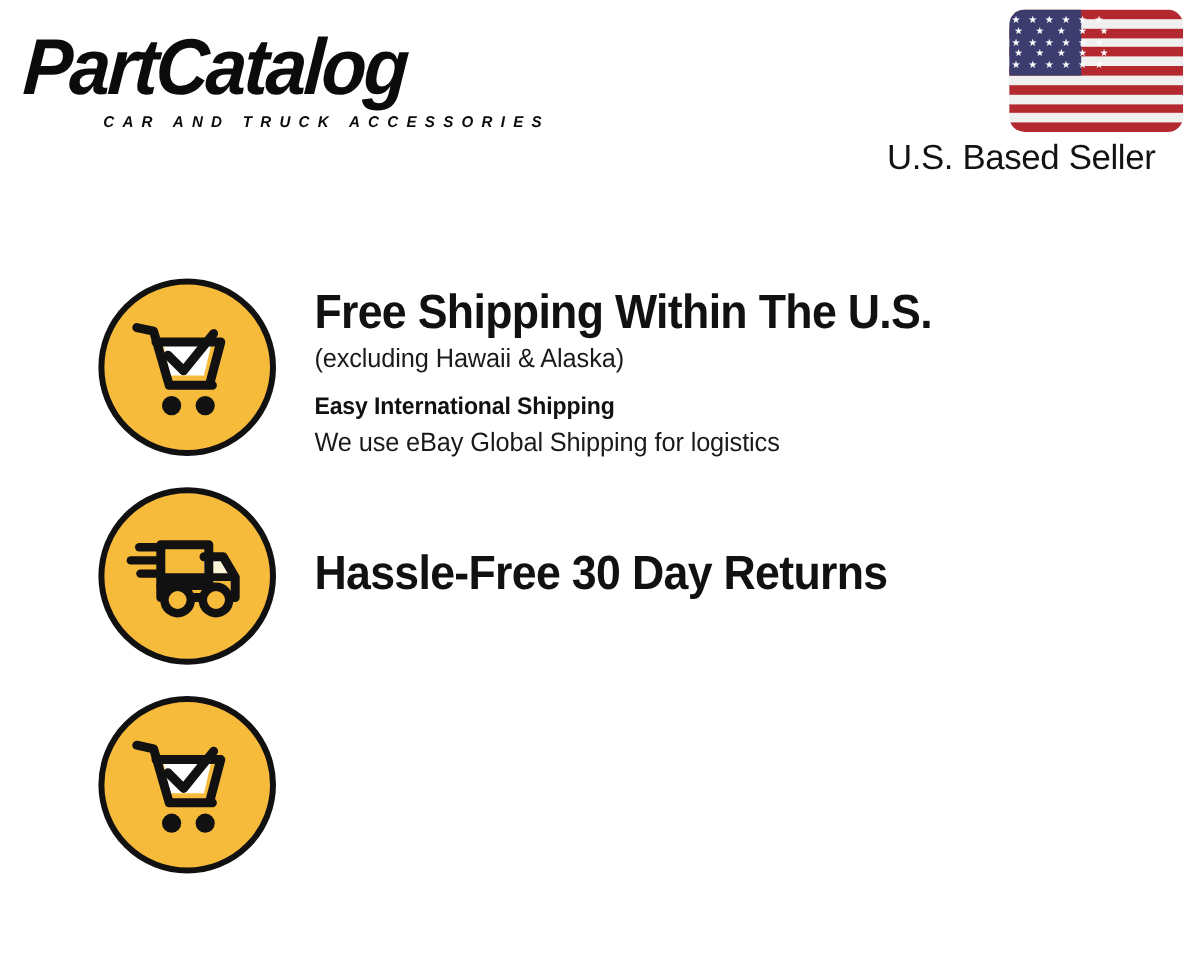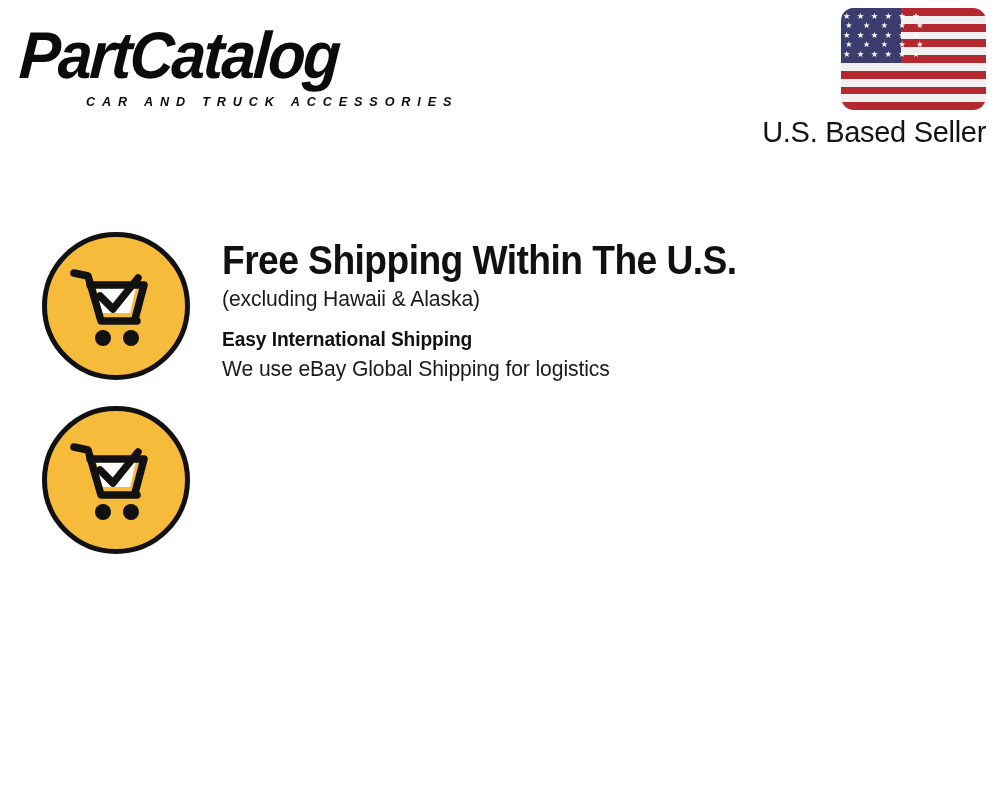--- a/index.html
+++ b/index.html
@@ -107,32 +107,34 @@
 
   .seller-text {
     margin-top: 6px;
     font-family: "Liberation Sans", sans-serif;
     font-weight: normal;
     font-size: 29px;
     line-height: 32px;
     letter-spacing: -0.3px;
     color: #131313;
     white-space: nowrap;
+    text-align: center;
   }
 
   
   .features {
     position: absolute;
     left: 0;
     top: 232px;
     width: 1000px;
   }
   .feature-row {
     position: relative;
     height: 174px;
+    margin-left: 40px;
   }
   .feature-icon-wrap {
     position: absolute;
     left: 42px;
     top: 0;
     width: 148px;
     height: 148px;
   }
   .icon-circle {
     width: 148px;
@@ -250,20 +252,40 @@
     </div>
     <div class="feature-text">
       <div class="feature-title">Free Shipping Within The U.S.</div>
       <div class="feature-sub">(excluding Hawaii &amp; Alaska)</div>
       <div class="gap"></div>
       <div class="feature-sub-strong">Easy International Shipping</div>
       <div class="feature-sub">We use eBay Global Shipping for logistics</div>
     </div>
   </div>
 
+  <div class="feature-row row-2">
+    <div class="feature-icon-wrap">
+      <div class="icon-circle">
+        <svg width="104" height="80" viewBox="0 0 104 80">
+          <polygon points="66,24 82,24 88,40 66,40" fill="#fdf3d8"></polygon>
+          <rect x="30" y="14" width="40" height="34" fill="none" stroke="#111111" stroke-width="7.5" stroke-linejoin="round"></rect>
+          <path d="M66 24 L82 24 L92 41 L92 58 L30 58 L30 48" fill="none" stroke="#111111" stroke-width="7.5" stroke-linecap="round" stroke-linejoin="round"></path>
+          <path d="M30 41 L92 41" fill="none" stroke="#111111" stroke-width="6.5" stroke-linecap="round"></path>
+          <circle cx="44" cy="60" r="11" fill="#f7bb3c" stroke="#111111" stroke-width="7"></circle>
+          <circle cx="76" cy="60" r="11" fill="#f7bb3c" stroke="#111111" stroke-width="7"></circle>
+          <path d="M12 16 L30 16" stroke="#111111" stroke-width="7" stroke-linecap="round"></path>
+          <path d="M5 27 L30 27" stroke="#111111" stroke-width="7" stroke-linecap="round"></path>
+          <path d="M13 38 L30 38" stroke="#111111" stroke-width="7" stroke-linecap="round"></path>
+        </svg>
+      </div>
+    </div>
+    <div class="feature-text">
+      <div class="feature-title">Hassle-Free 30 Day Returns</div>
+    </div>
+  </div>
 
   <div class="feature-row row-3">
     <div class="feature-icon-wrap">
       <div class="icon-circle">
         <svg width="96" height="86" viewBox="0 0 96 86">
           <polygon points="28,24 68,24 62,50 34,50" fill="#ffffff"></polygon>
           <path d="M6 10 L20 13 L33 58 L69 58" fill="none" stroke="#111111" stroke-width="7.5" stroke-linecap="round" stroke-linejoin="round"></path>
           <path d="M22 22 L76 22 L67 56" fill="none" stroke="#111111" stroke-width="7.5" stroke-linecap="round" stroke-linejoin="round"></path>
           <path d="M32 33 L45 46 L70 15" fill="none" stroke="#111111" stroke-width="7.5" stroke-linecap="round" stroke-linejoin="round"></path>
           <circle cx="35" cy="75" r="8" fill="#111111"></circle>

